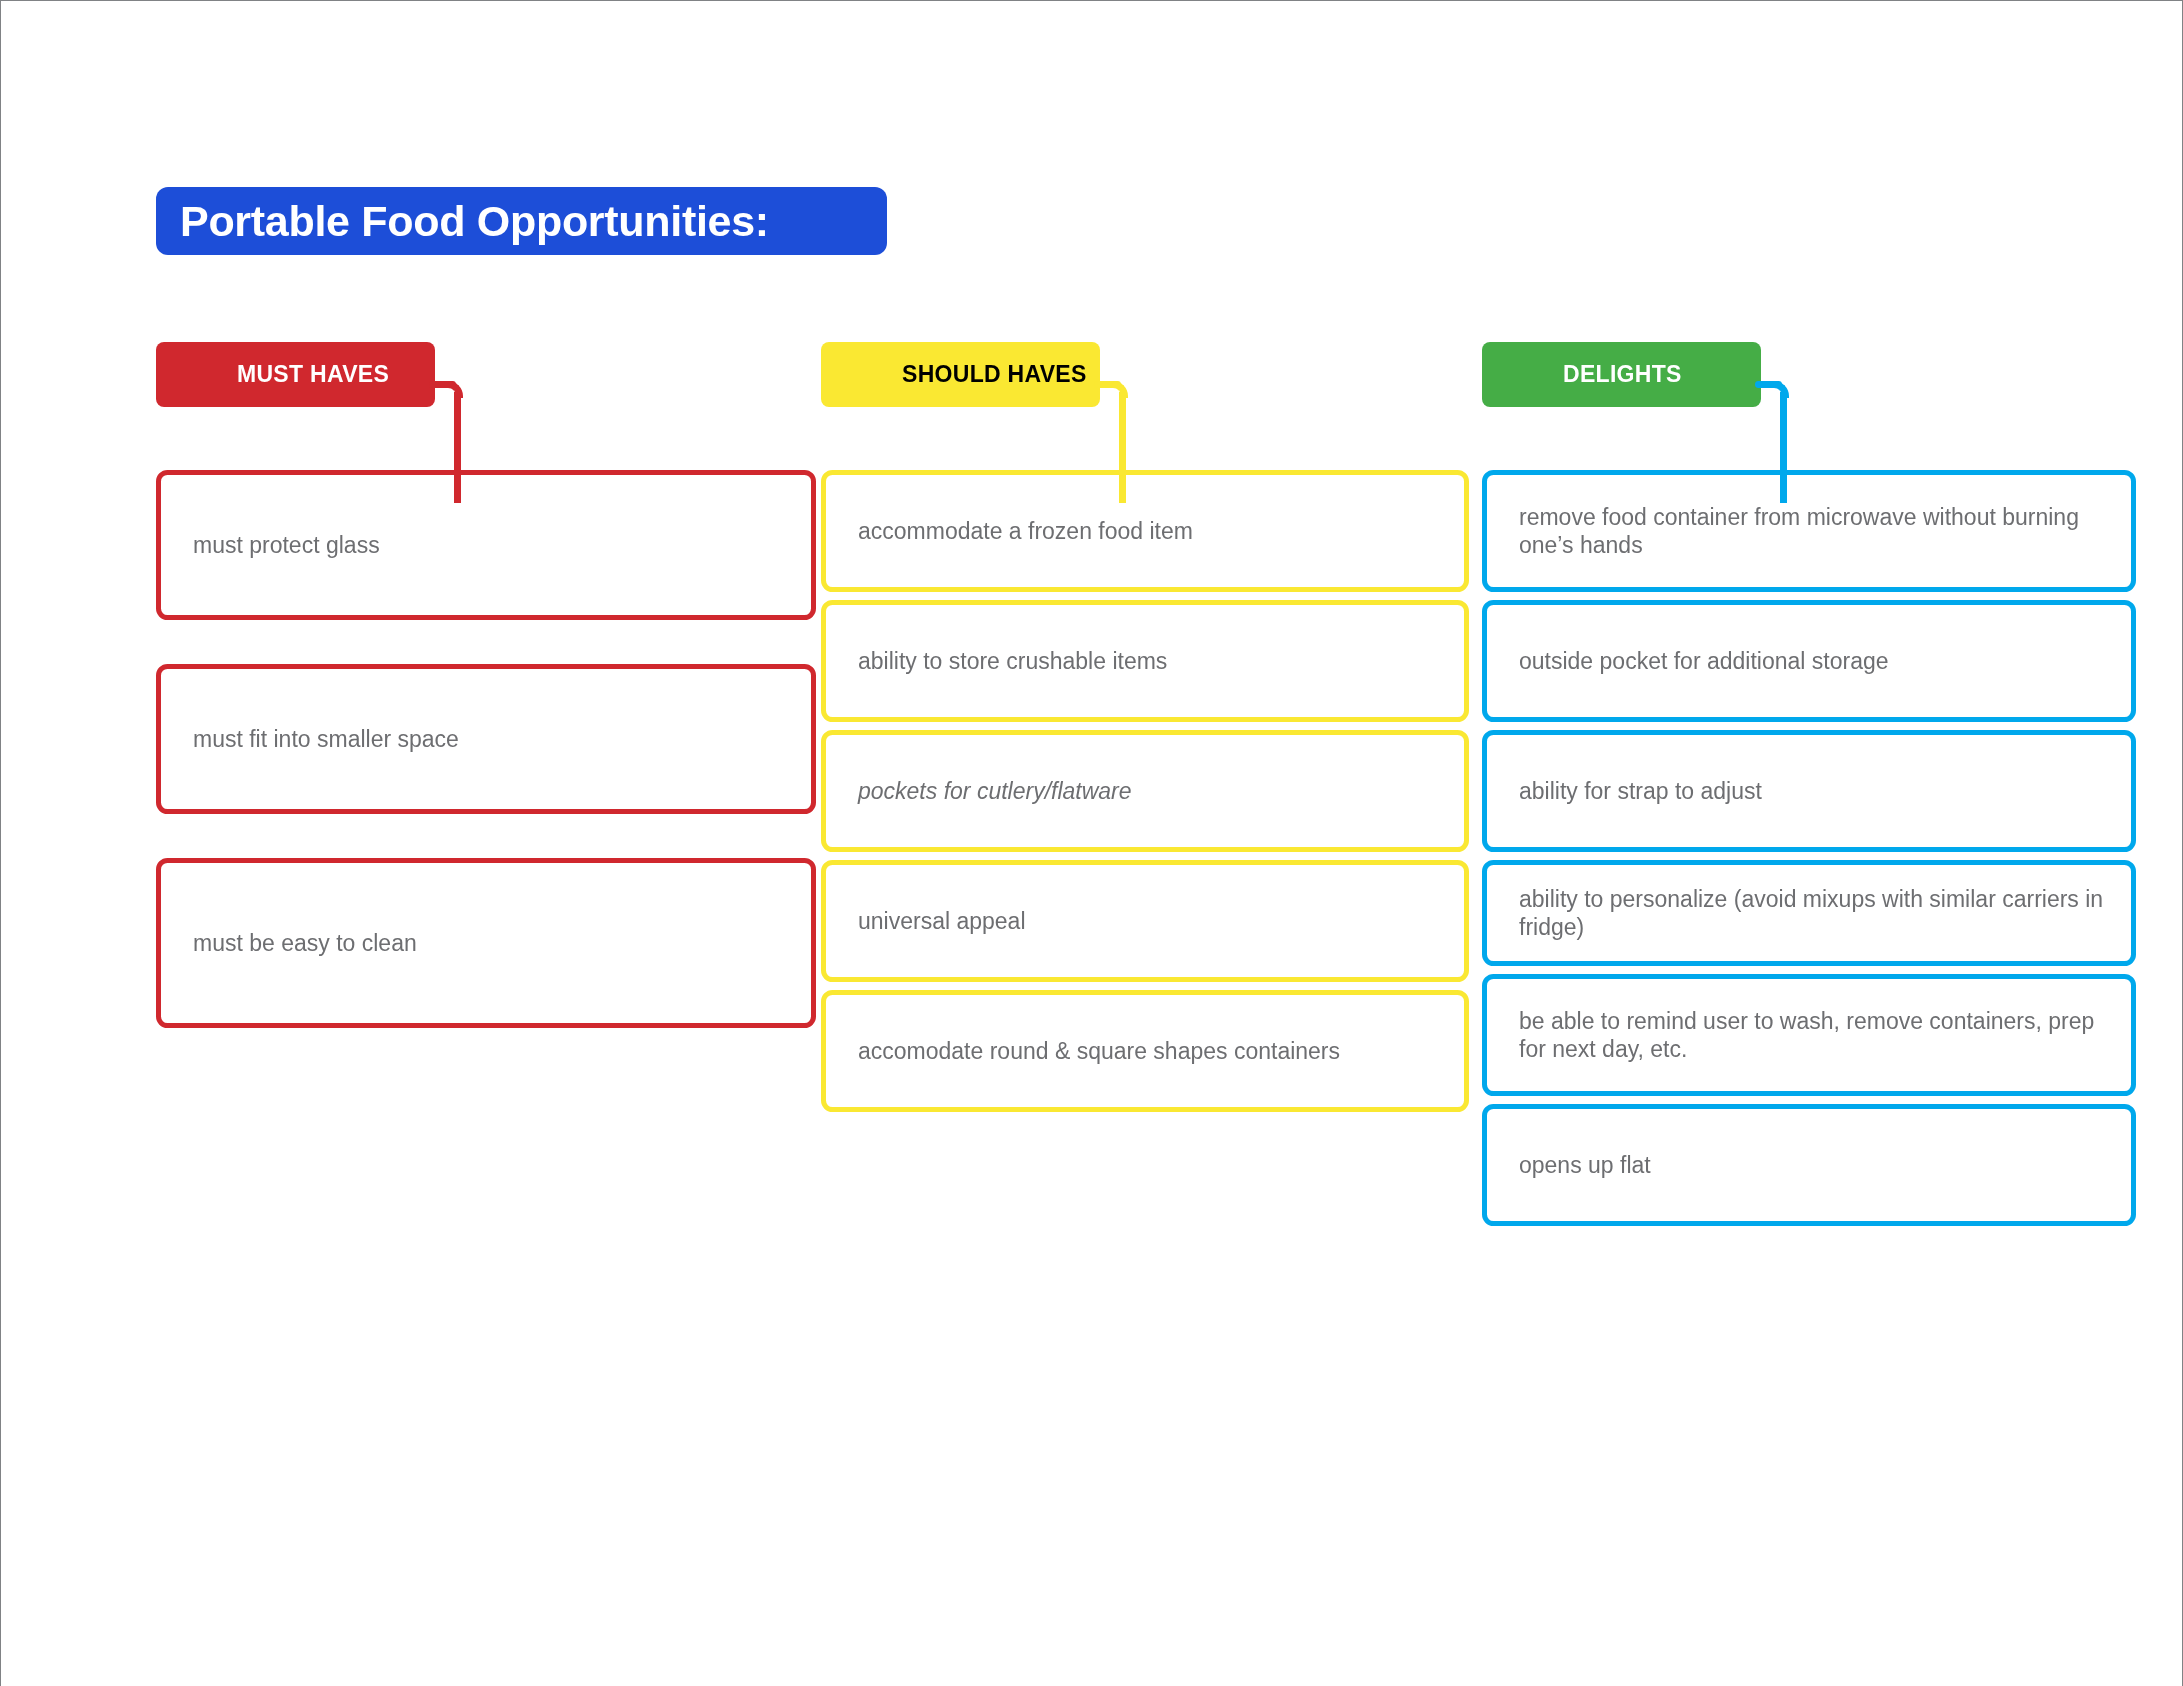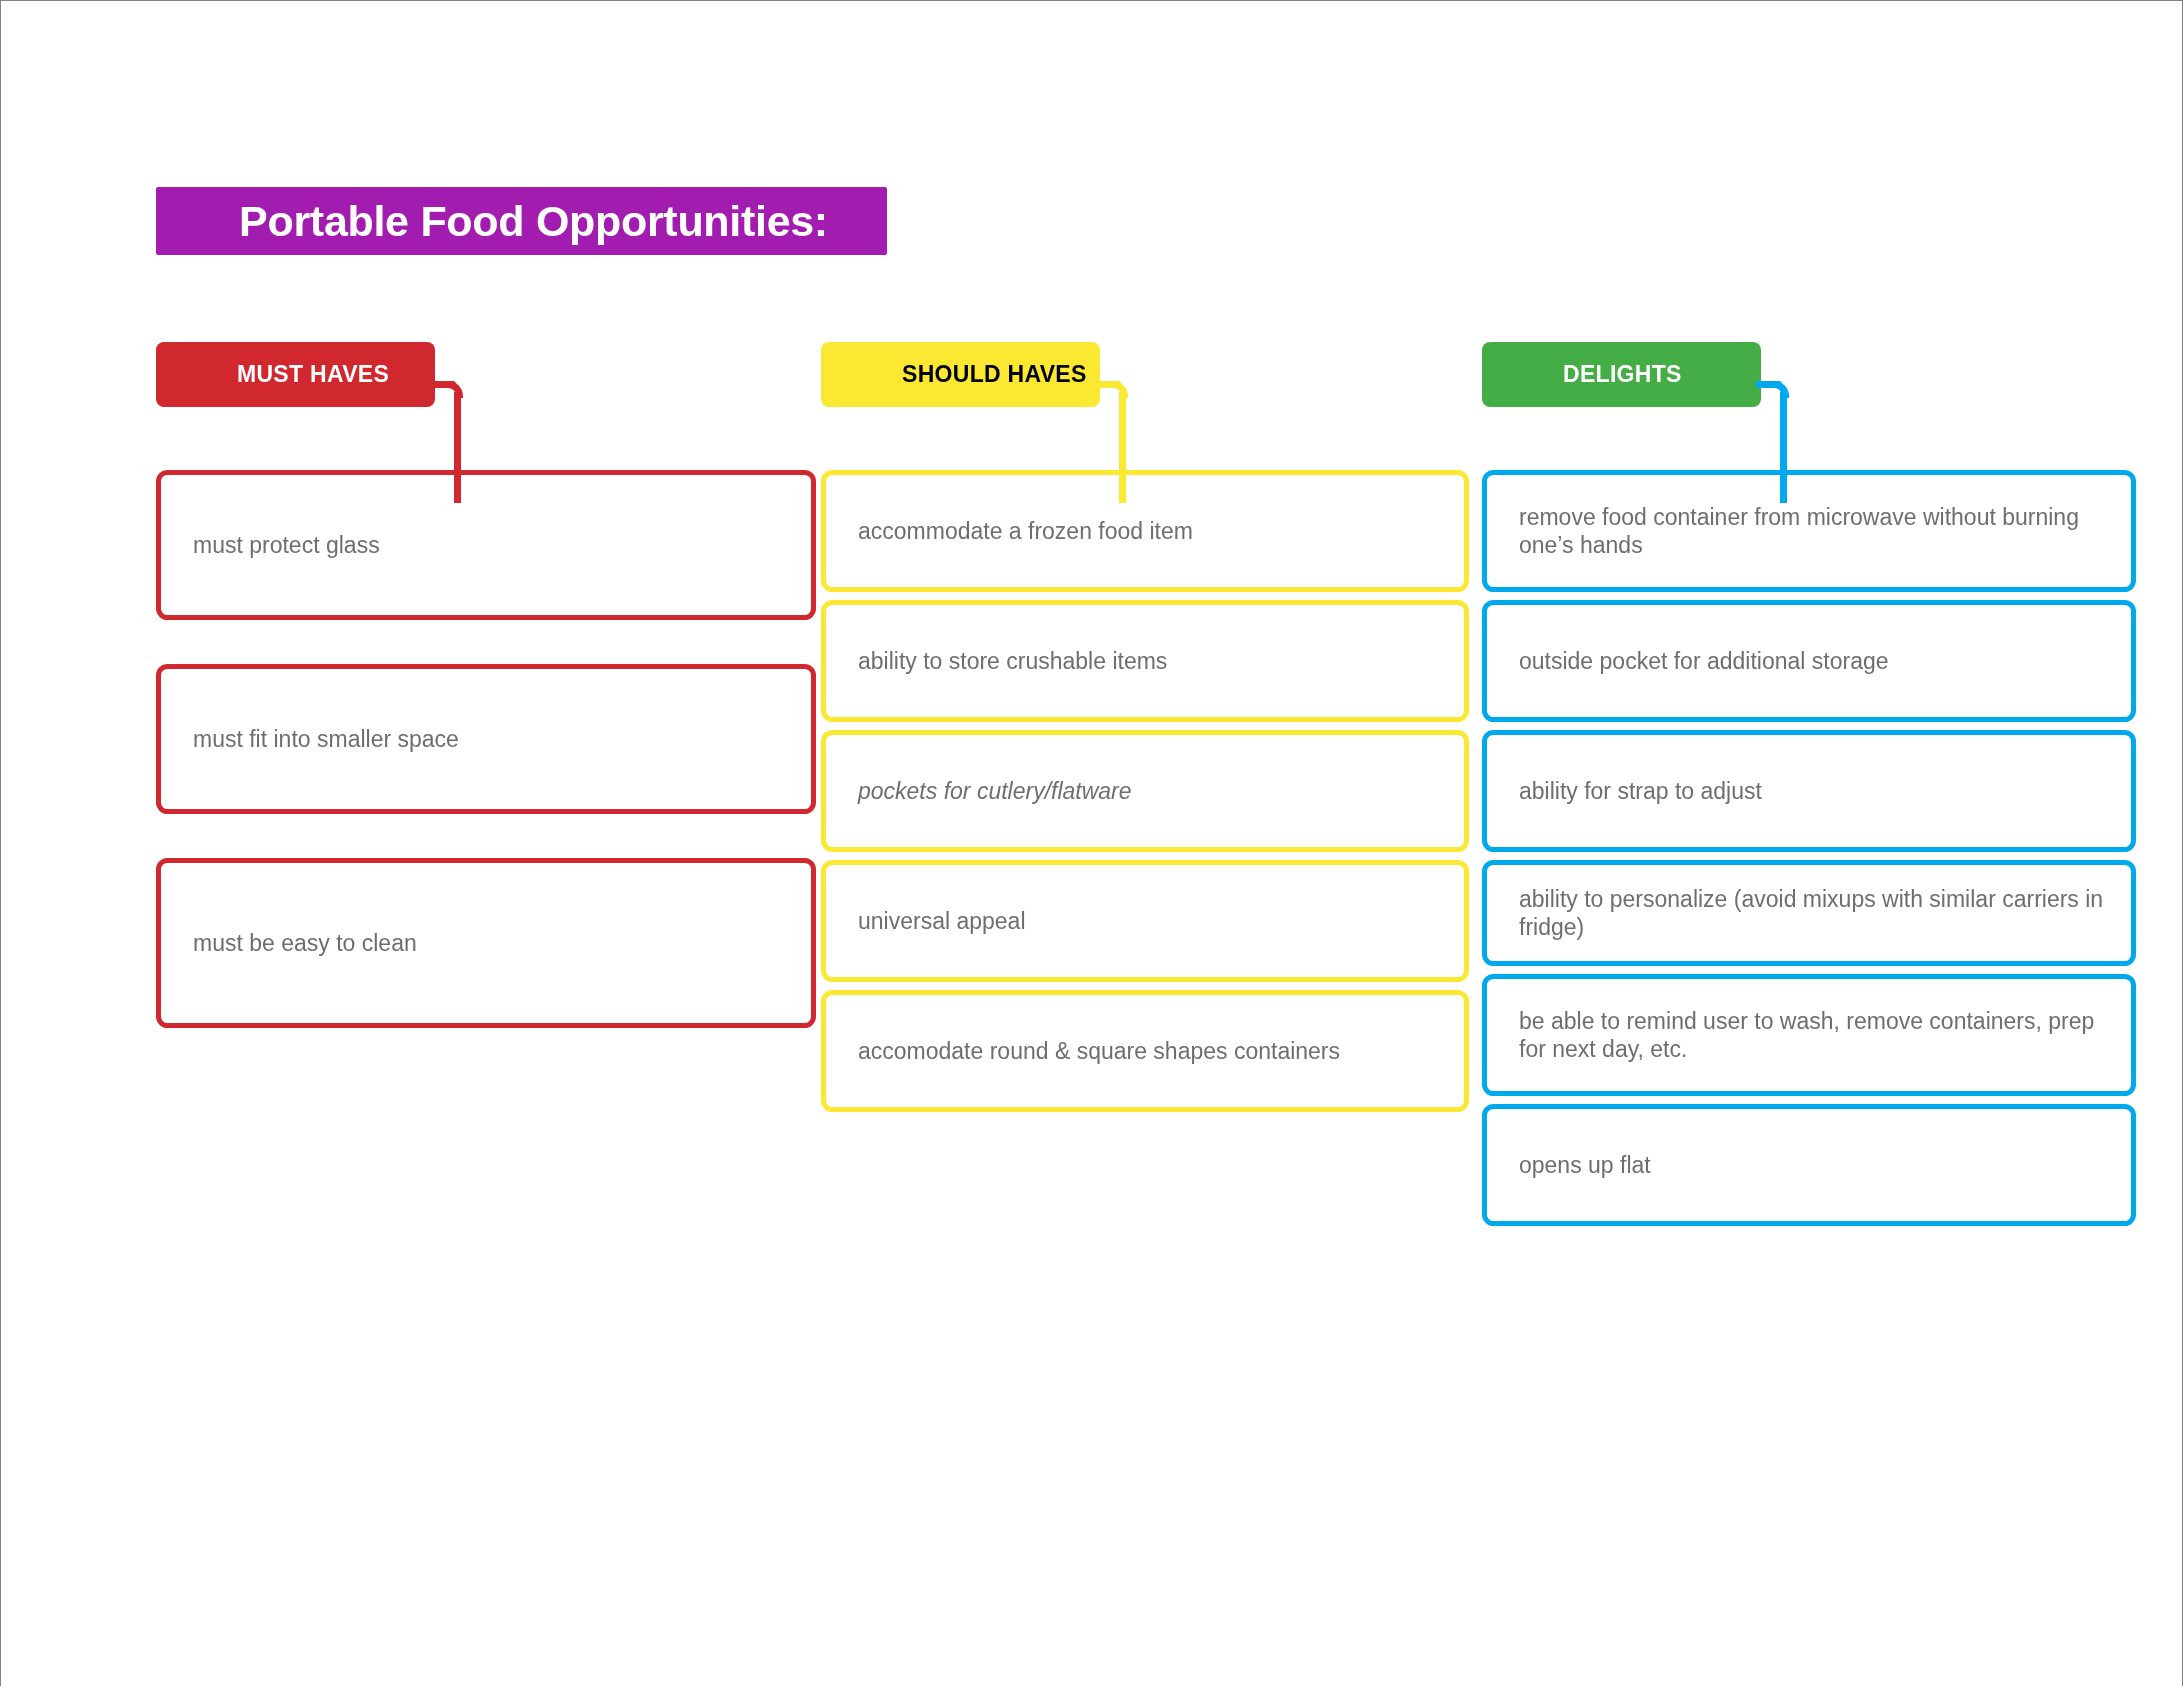--- a/index.html
+++ b/index.html
@@ -22,27 +22,26 @@
     border: 1.7px solid #808285;
   }
 
   
   #title-banner {
     position: absolute;
     left: 155px;
     top: 186px;
     width: 731px;
     height: 68px;
-    background: #a21caf;
-    border-radius: 2px;
+    background: #1d4ed8;
+    border-radius: 12px;
     display: flex;
     align-items: center;
     box-sizing: border-box;
     padding-left: 24px;
-    justify-content: center;
   }
   #title-banner .title-text {
     color: #ffffff;
     font-size: 43px;
     font-weight: bold;
     letter-spacing: -0.3px;
     white-space: nowrap;
   }
 
   

